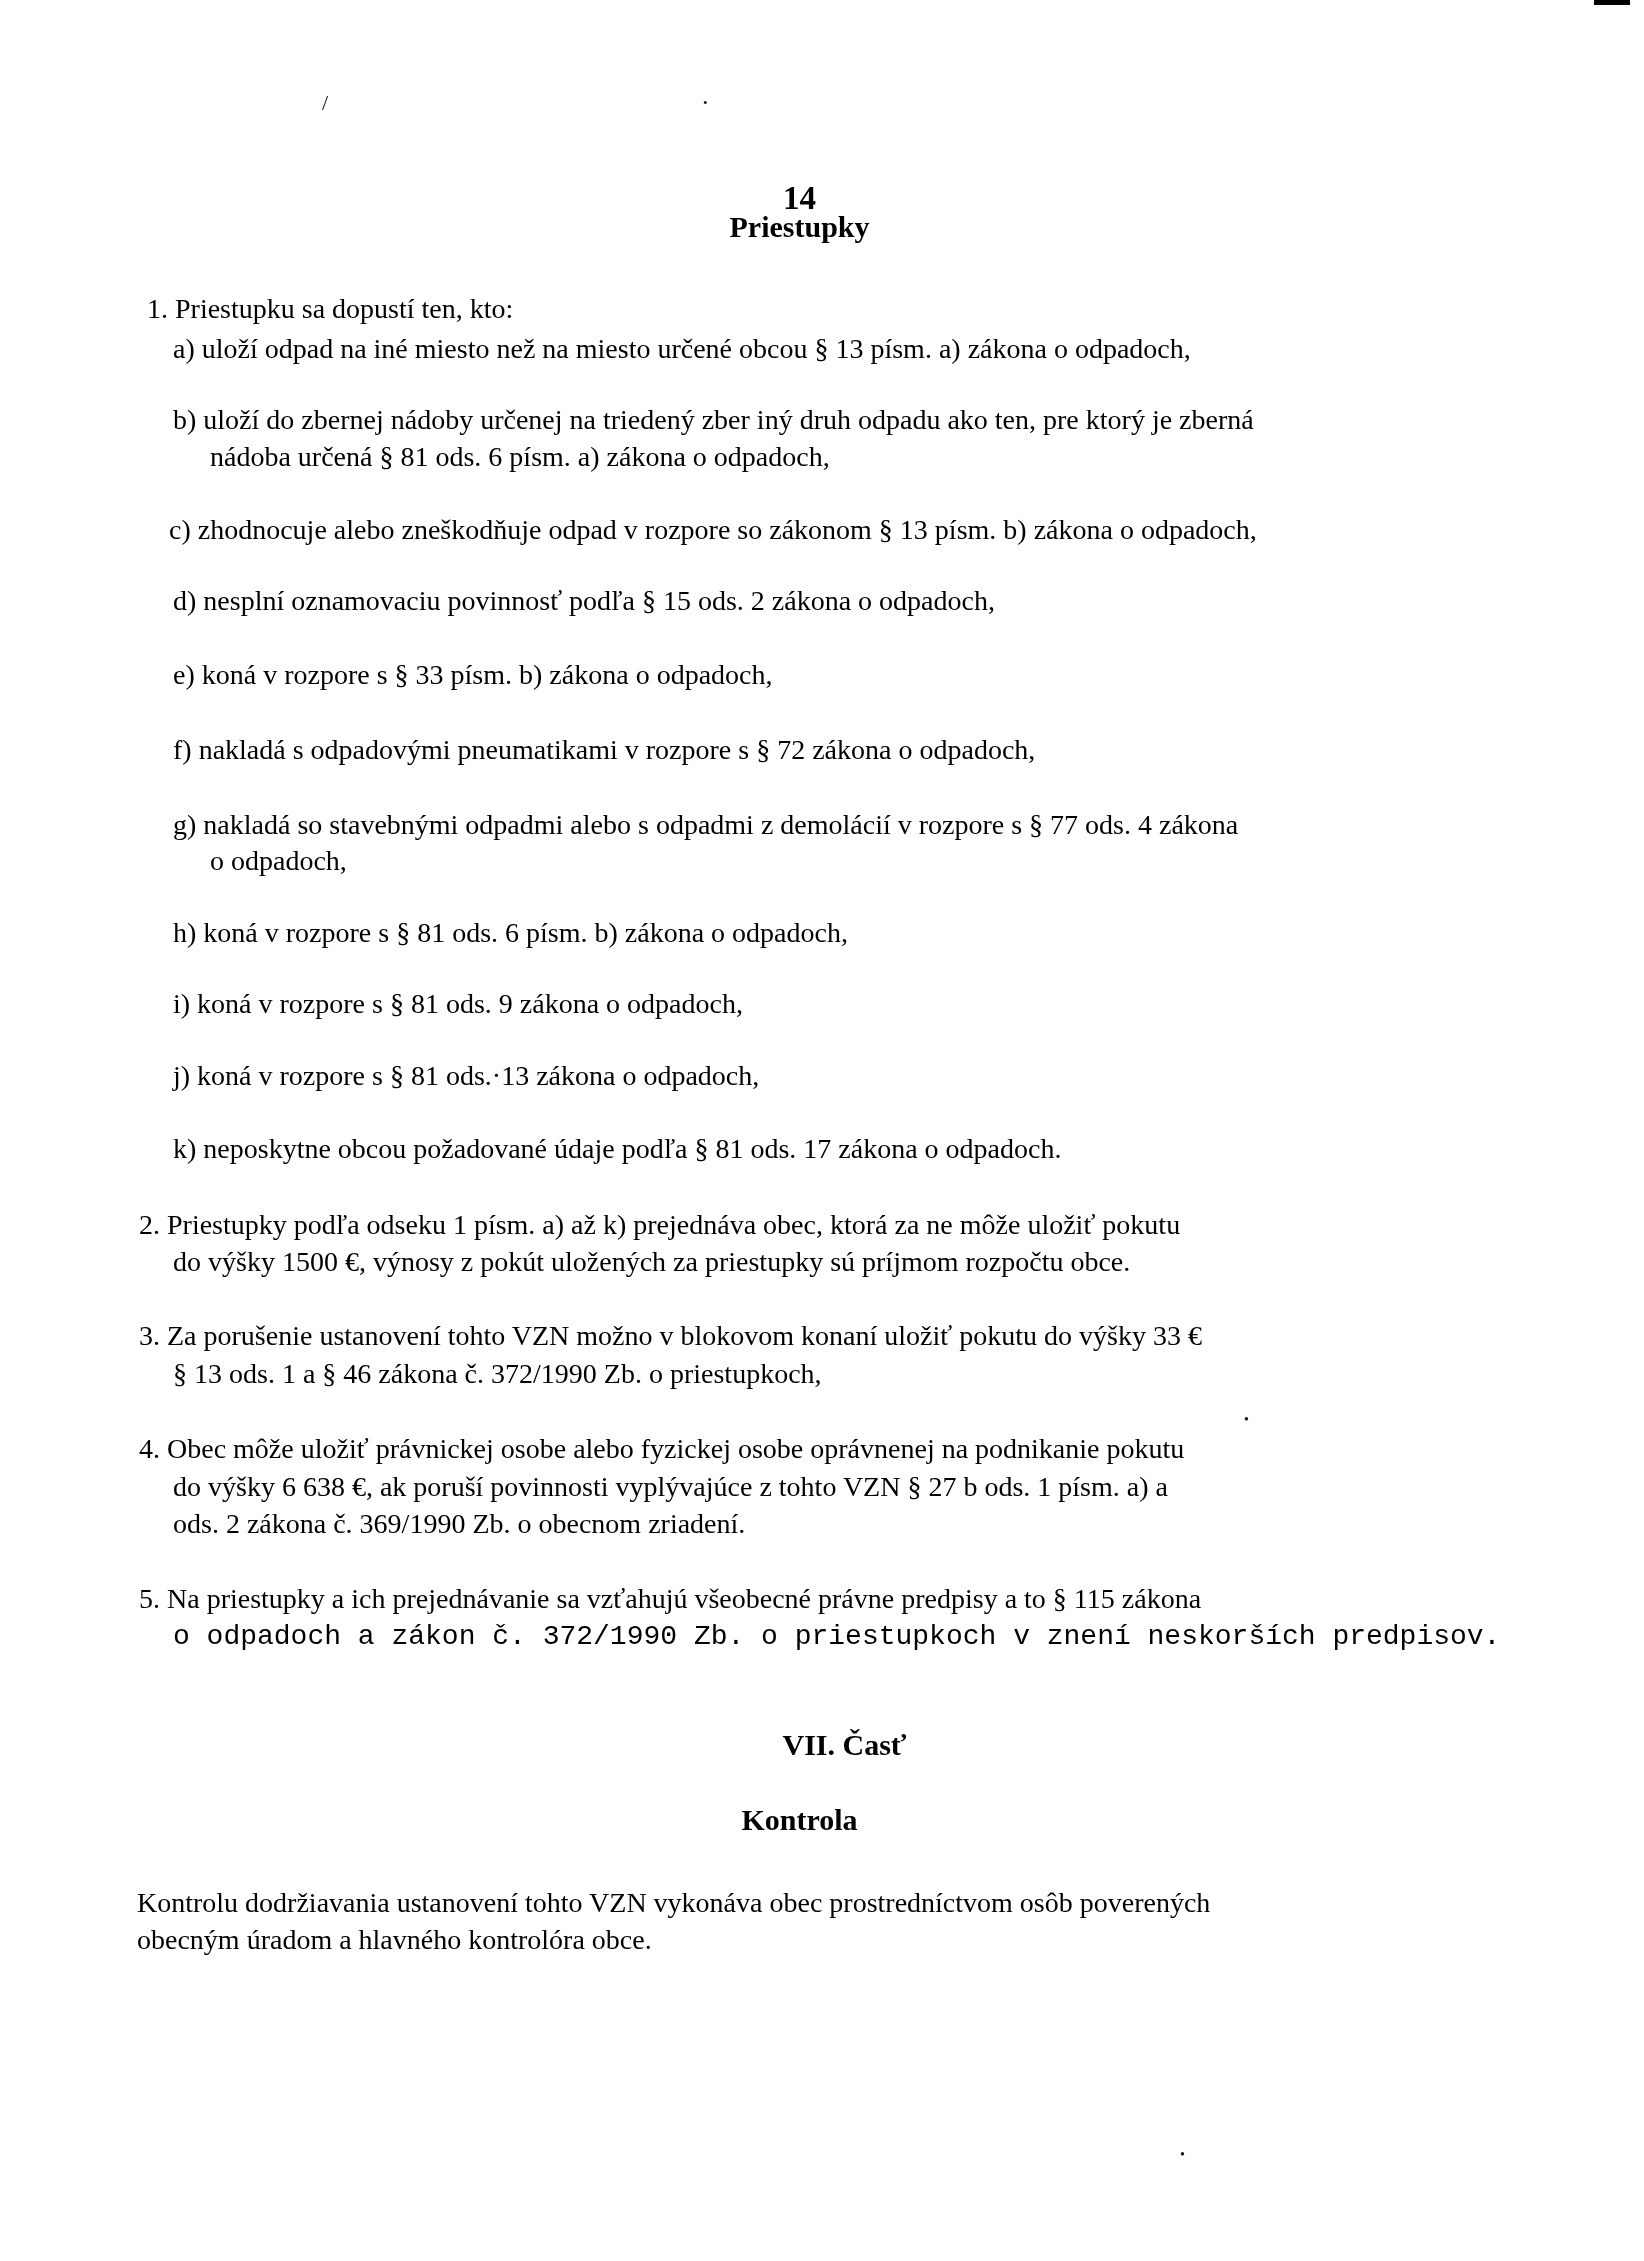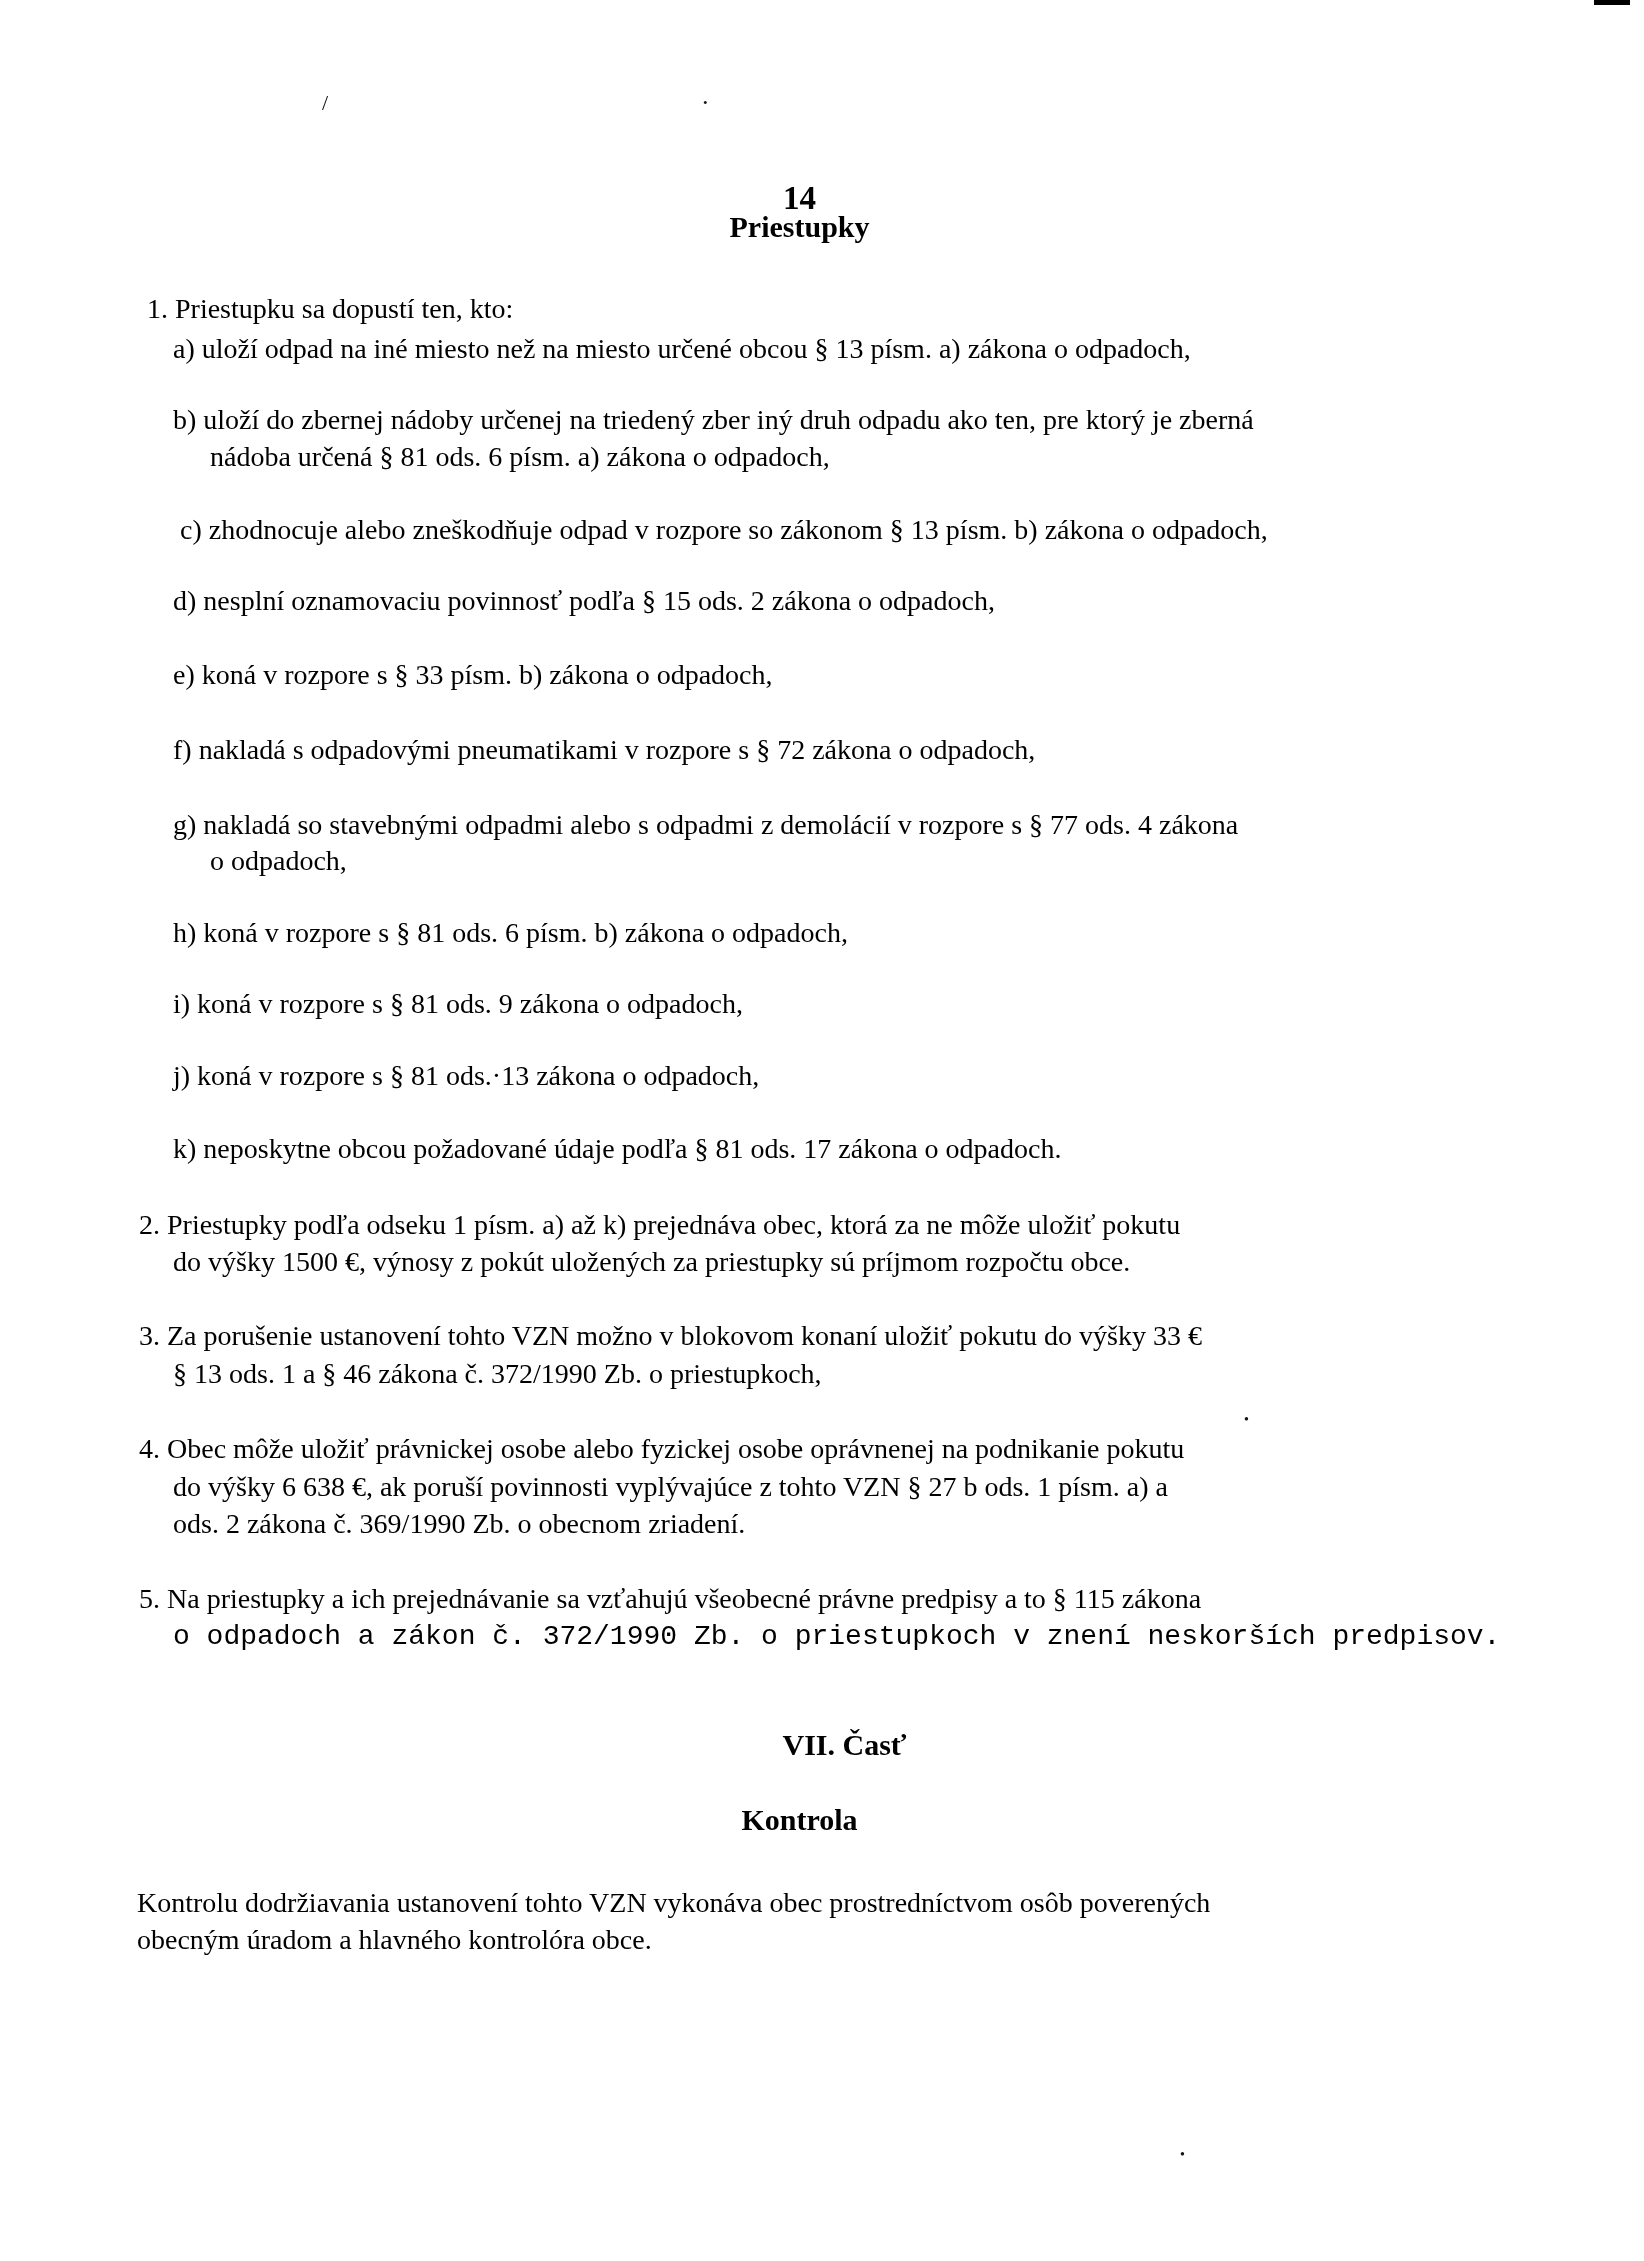--- a/index.html
+++ b/index.html
@@ -26,21 +26,21 @@
 <div class="page-number">14</div>
 <div class="h-center" style="top:210px;">Priestupky</div>
 
 <div class="txt" style="left:147px; top:290px;">1. Priestupku sa dopustí ten, kto:</div>
 
 <div class="txt" style="left:173px; top:330px;">a) uloží odpad na iné miesto než na miesto určené obcou § 13 písm. a) zákona o odpadoch,</div>
 
 <div class="txt" style="left:173px; top:401px;">b) uloží do zbernej nádoby určenej na triedený zber iný druh odpadu ako ten, pre ktorý je zberná</div>
 <div class="txt" style="left:210px; top:438px;">nádoba určená § 81 ods. 6 písm. a) zákona o odpadoch,</div>
 
-<div class="txt" style="left:180px; top:511px;text-align:center;">c) zhodnocuje alebo zneškodňuje odpad v rozpore so zákonom § 13 písm. b) zákona o odpadoch,</div>
+<div class="txt" style="left:169px; top:511px;text-align:center;">c) zhodnocuje alebo zneškodňuje odpad v rozpore so zákonom § 13 písm. b) zákona o odpadoch,</div>
 <div class="txt" style="left:173px; top:582px;">d) nesplní oznamovaciu povinnosť podľa § 15 ods. 2 zákona o odpadoch,</div>
 <div class="txt" style="left:173px; top:656px;">e) koná v rozpore s § 33 písm. b) zákona o odpadoch,</div>
 <div class="txt" style="left:173px; top:731px;">f) nakladá s odpadovými pneumatikami v rozpore s § 72 zákona o odpadoch,</div>
 
 <div class="txt" style="left:173px; top:806px;">g) nakladá so stavebnými odpadmi alebo s odpadmi z demolácií v rozpore s § 77 ods. 4 zákona</div>
 <div class="txt" style="left:210px; top:842px;text-align:right;">o odpadoch,</div>
 
 <div class="txt" style="left:173px; top:914px;">h) koná v rozpore s § 81 ods. 6 písm. b) zákona o odpadoch,</div>
 <div class="txt" style="left:173px; top:985px;">i) koná v rozpore s § 81 ods. 9 zákona o odpadoch,</div>
 <div class="txt" style="left:173px; top:1057px;">j) koná v rozpore s § 81 ods.·13 zákona o odpadoch,</div>

